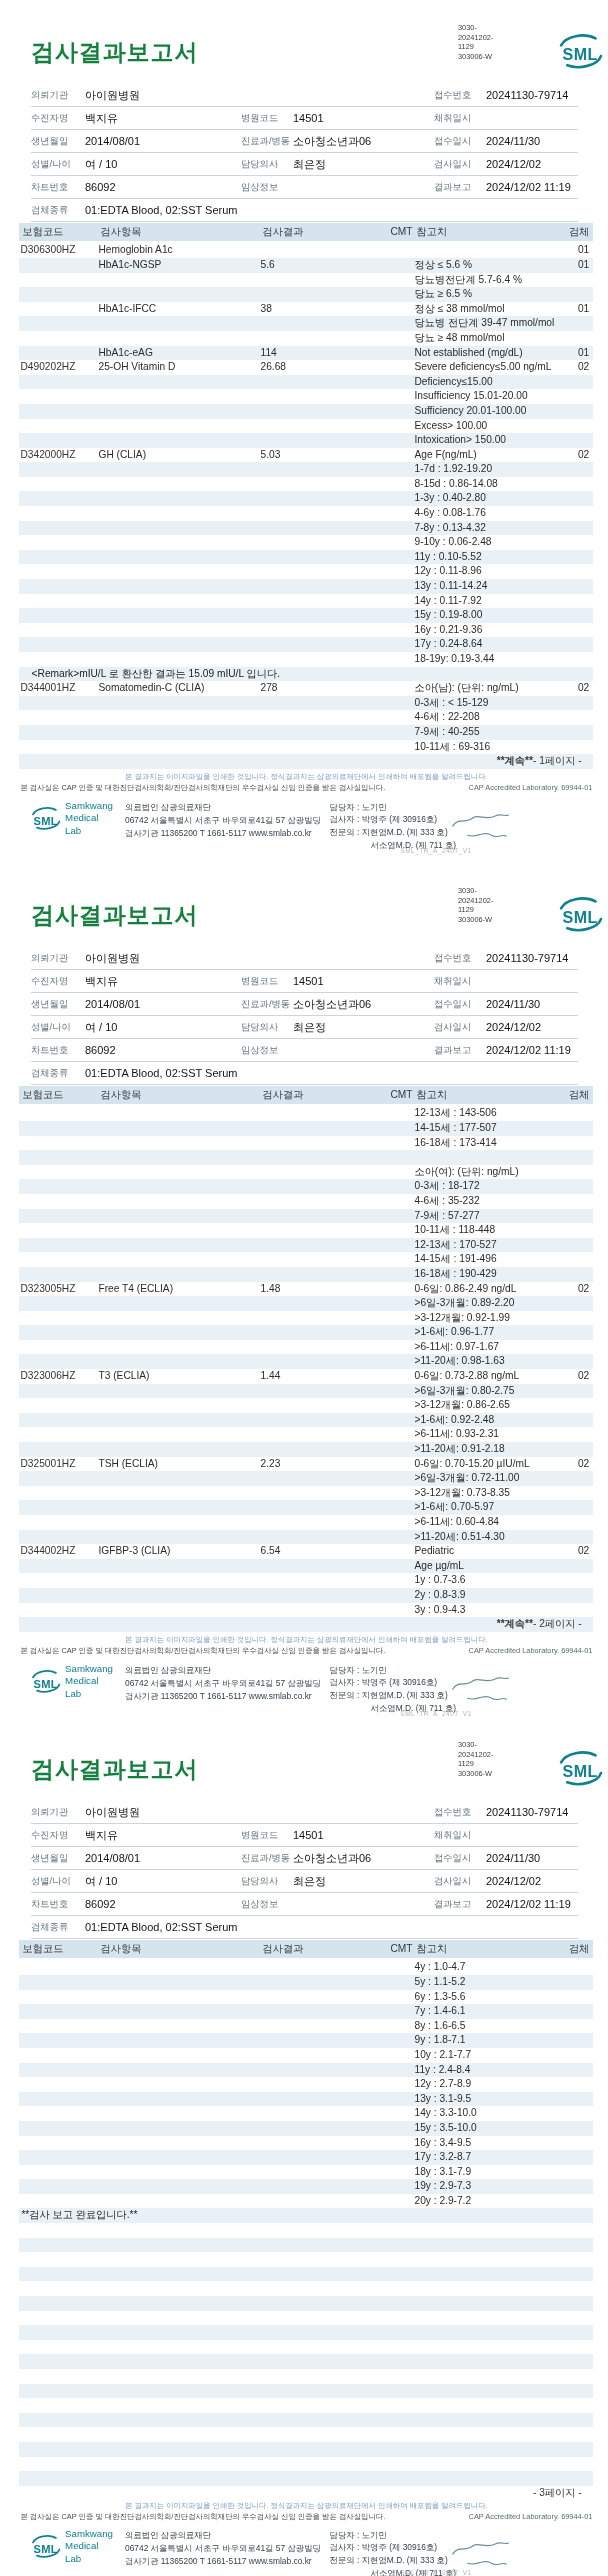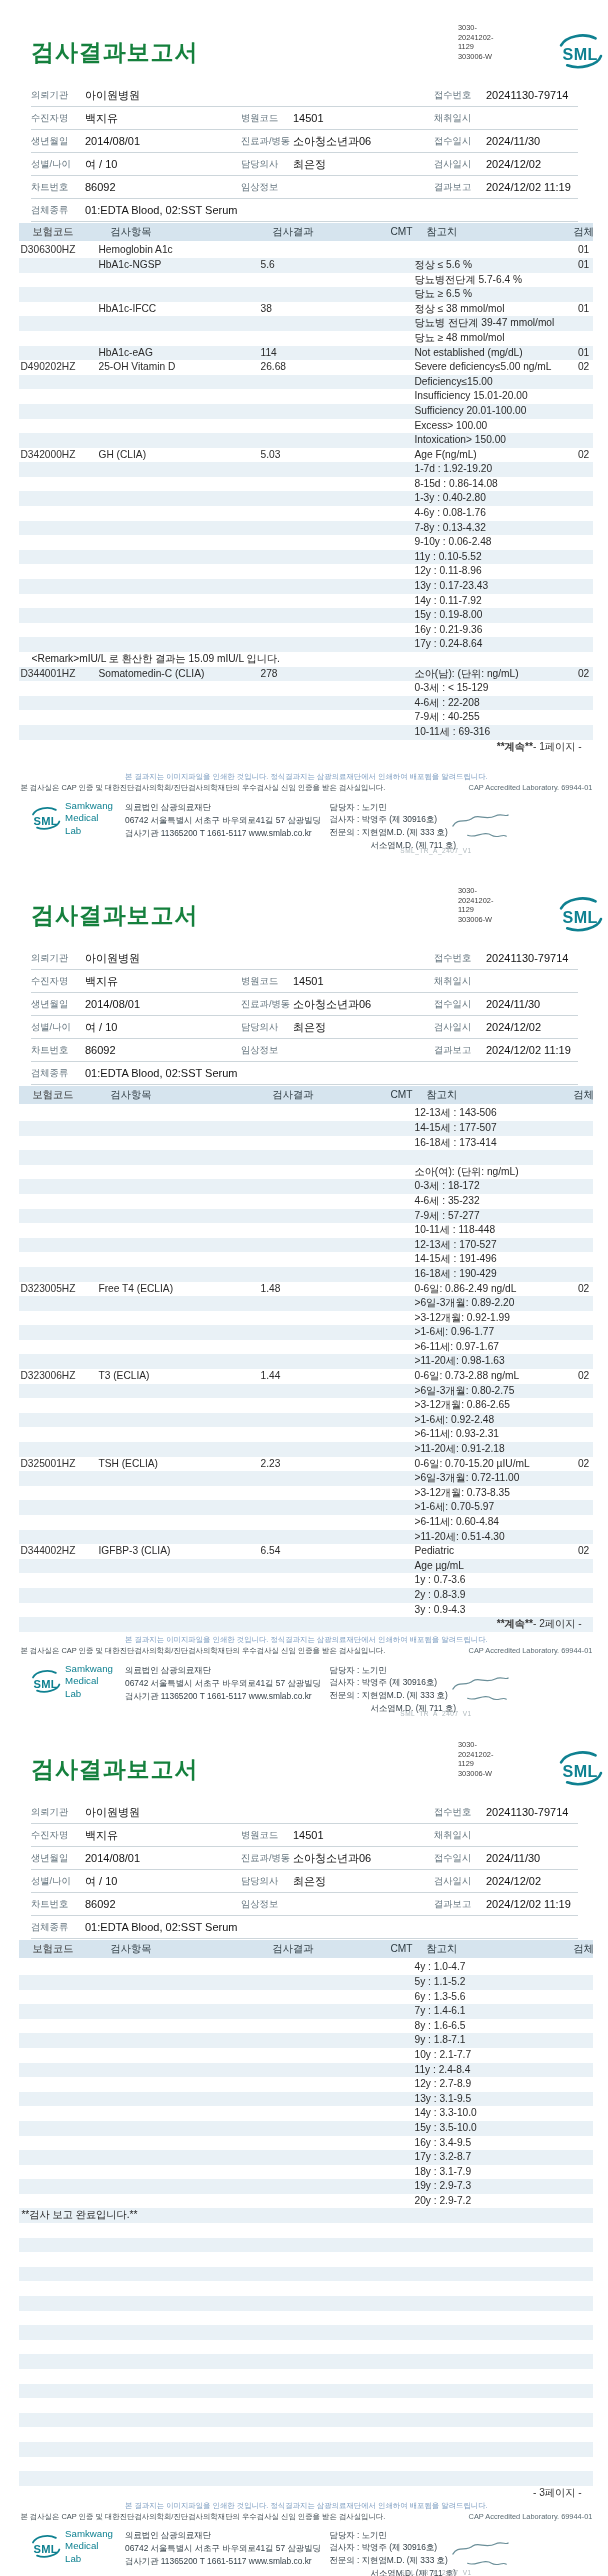--- a/index.html
+++ b/index.html
@@ -12,21 +12,21 @@
   .title{position:absolute;top:37px;left:31px;margin:0;font-size:23px;font-weight:bold;color:#15803d;letter-spacing:0.9px;text-align:center;}
 
   .info{position:absolute;top:84px;left:31px;width:547px;}
   .info-row{display:grid;grid-template-columns:54px 156px 52px 141px 52px 92px;align-items:center;height:22px;border-bottom:0.9px solid #cdd6db;}
   .il{font-size:9.3px;color:#61727c;}
   .iv{font-size:11px;color:#141414;white-space:nowrap;}
   .span-rest{grid-column:2/7;}
 
   .results{position:absolute;top:223px;left:18.6px;width:574px;}
   .rt-header{display:grid;grid-template-columns:78px 162px 119px 35px 147px 32.5px;background:#d6e4ee;height:17.6px;align-items:center;font-size:10.2px;color:#2e3b42;margin-bottom:2.8px;}
-  .rt-header span{padding-left:14px;white-space:nowrap;}
+  .rt-header span{padding-left:4px;white-space:nowrap;}
   .rt-header .cell-s{text-align:right;padding-right:2.8px;}
   .rt-header .cell-m{text-align:right;padding-left:0;}
   .rt-rows{width:574px;}
   .rt-row{display:grid;grid-template-columns:78px 162px 119px 35px 147px 32.5px;height:14.6px;align-items:center;font-size:10.2px;line-height:14.6px;}
   .rt-row:nth-child(even){background:#e9f1f6;}
   .rt-row span{padding-left:1.9px;white-space:nowrap;overflow:visible;}
   .rt-row .cell-s{text-align:right;padding-right:2.8px;}
   .cell-c{color:#333;}
   .rt-remark{display:block;padding-left:13px;color:#222;}
   .rt-msg{display:block;padding-left:2.8px;color:#222;}
@@ -312,21 +312,21 @@
             <span class="cell-r"></span>
             <span class="cell-m"></span>
             <span class="cell-f">12y : 0.11-8.96</span>
             <span class="cell-s"></span>
           </div>
           <div class="rt-row">
             <span class="cell-c"></span>
             <span class="cell-i"></span>
             <span class="cell-r"></span>
             <span class="cell-m"></span>
-            <span class="cell-f">13y : 0.17-23.43</span>
+            <span class="cell-f">13y : 0.11-14.24</span>
             <span class="cell-s"></span>
           </div>
           <div class="rt-row">
             <span class="cell-c"></span>
             <span class="cell-i"></span>
             <span class="cell-r"></span>
             <span class="cell-m"></span>
             <span class="cell-f">14y : 0.11-7.92</span>
             <span class="cell-s"></span>
           </div>
@@ -345,20 +345,28 @@
             <span class="cell-m"></span>
             <span class="cell-f">16y : 0.21-9.36</span>
             <span class="cell-s"></span>
           </div>
           <div class="rt-row">
             <span class="cell-c"></span>
             <span class="cell-i"></span>
             <span class="cell-r"></span>
             <span class="cell-m"></span>
             <span class="cell-f">17y : 0.24-8.64</span>
+            <span class="cell-s"></span>
+          </div>
+          <div class="rt-row">
+            <span class="cell-c"></span>
+            <span class="cell-i"></span>
+            <span class="cell-r"></span>
+            <span class="cell-m"></span>
+            <span class="cell-f">18-19y: 0.19-3.44</span>
             <span class="cell-s"></span>
           </div>
           <div class="rt-row rt-remark">&lt;Remark&gt;mIU/L 로 환산한 결과는 15.09 mIU/L 입니다.</div>
           <div class="rt-row">
             <span class="cell-c">D344001HZ</span>
             <span class="cell-i">Somatomedin-C (CLIA)</span>
             <span class="cell-r">278</span>
             <span class="cell-m"></span>
             <span class="cell-f">소아(남): (단위: ng/mL)</span>
             <span class="cell-s">02</span>

